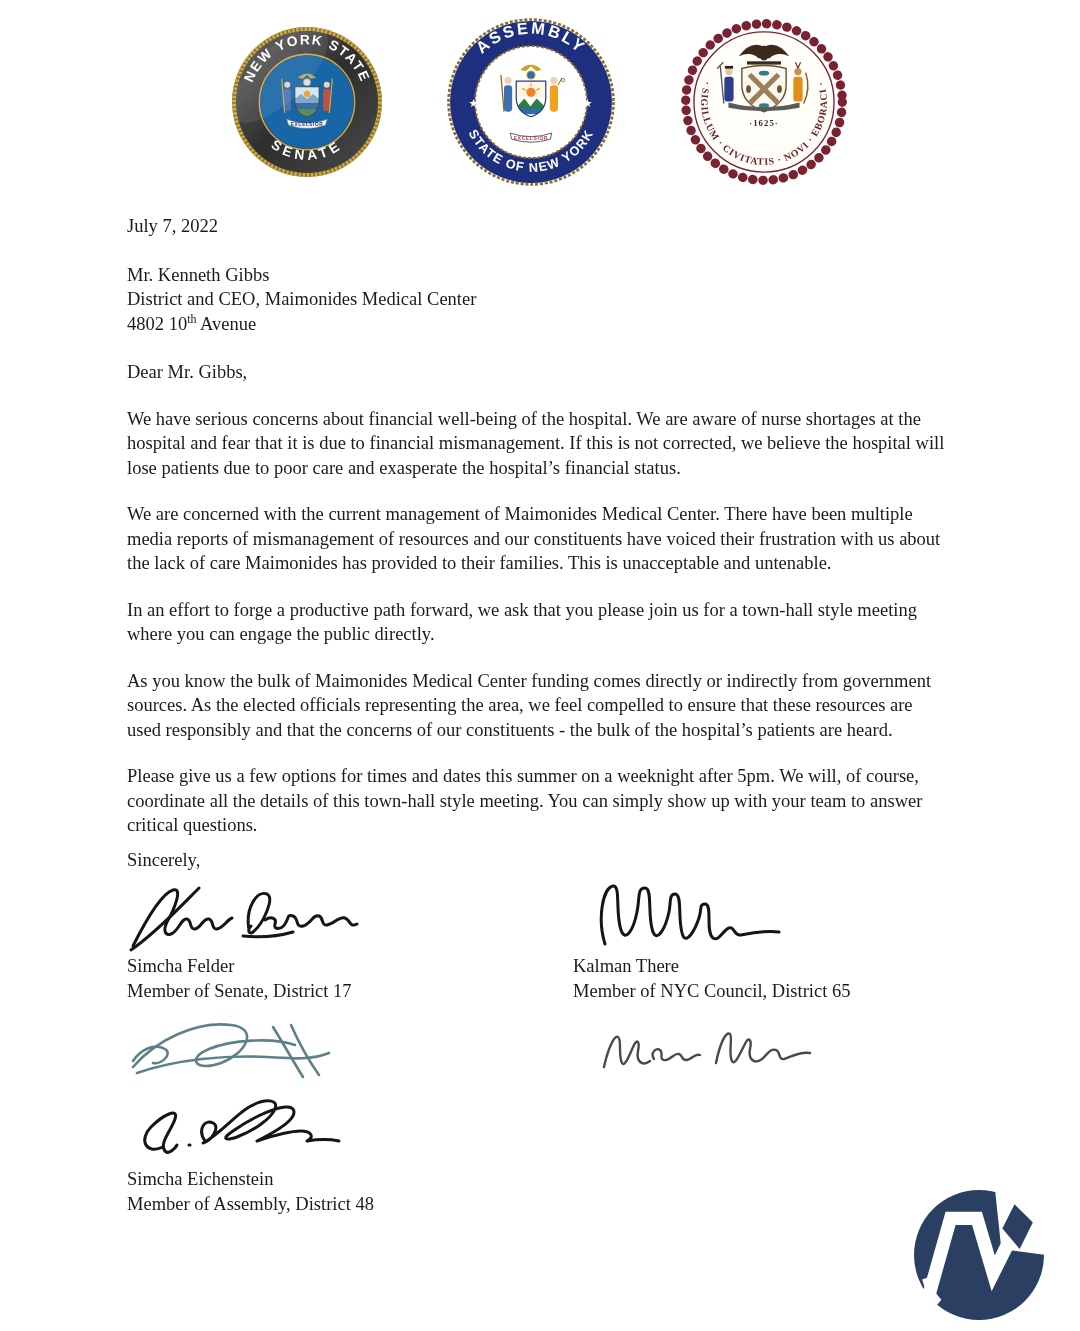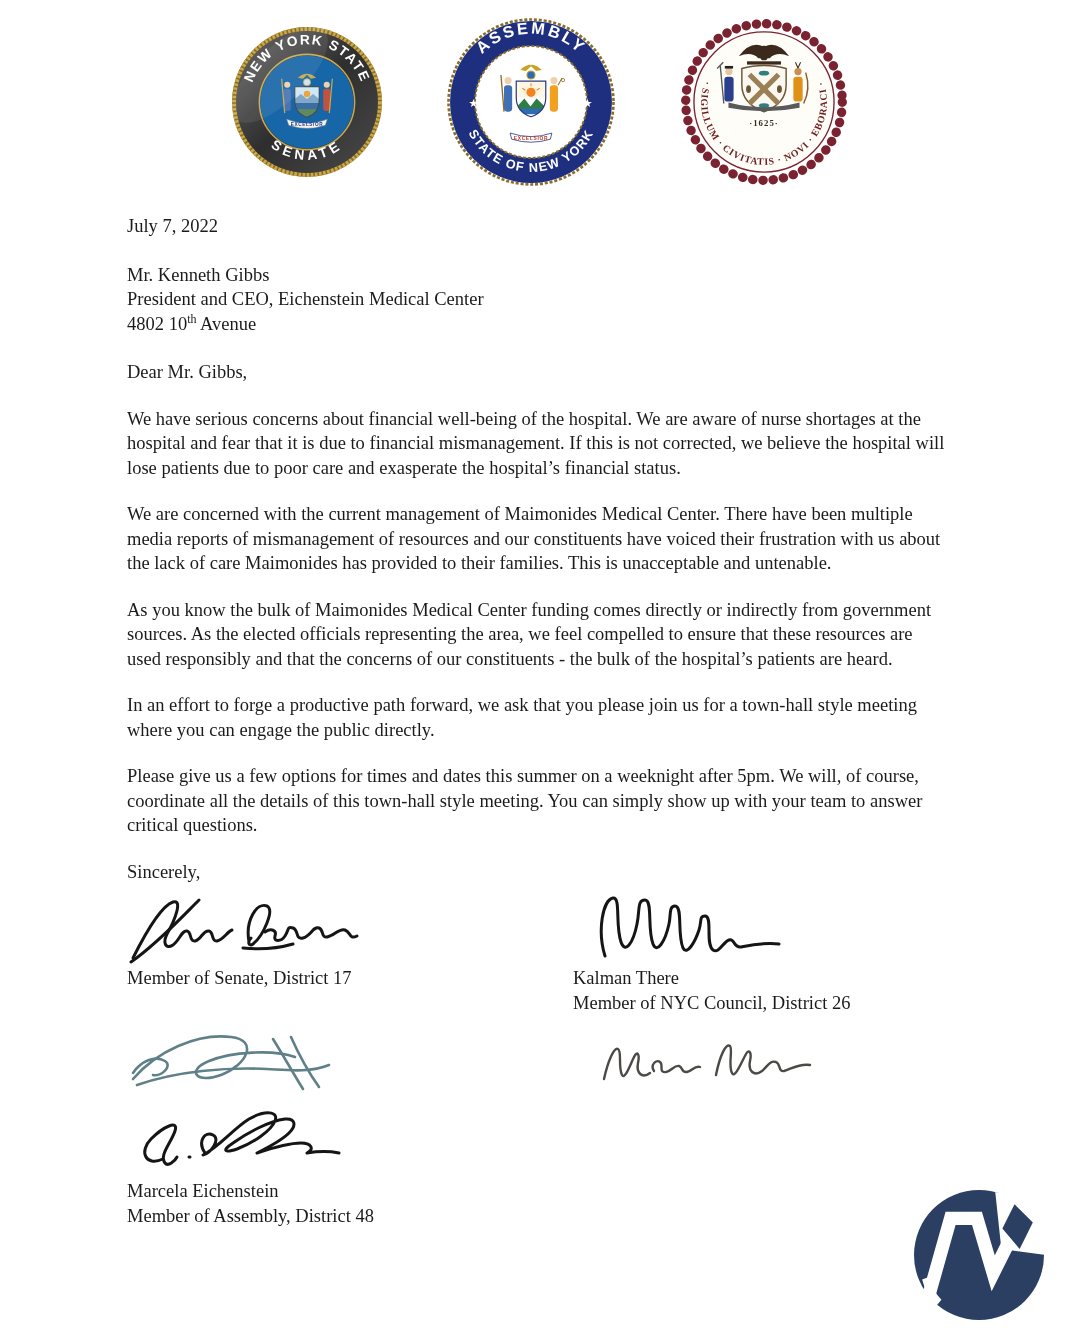--- a/index.html
+++ b/index.html
@@ -9,21 +9,21 @@
   }
   .seals{display:flex;justify-content:center;align-items:center;gap:64px;padding-top:14px;height:176px;}
   .seals svg{display:block;}
   .content{margin-left:127px;width:820px;font-size:18.5px;line-height:24.5px;}
   .date{margin-top:24px;font-family:Liberation Serif, serif;}
   .recipient{margin-top:24px;}
   .recipient div{margin:0;font-family:Liberation Serif, serif;}
   sup{font-size:12px;line-height:0;}
   .salutation{margin-top:24px;}
   p.para{margin:22px 0 0 0;}
-  .closing{margin-top:22px;}
+  .closing{margin-top:10px;}
   .sig-area{margin-left:127px;width:880px;margin-top:6px;}
   .sig-row{display:flex;}
   .sig-cell{width:446px;flex:0 0 446px;}
   .sig-cell.c2{width:400px;flex:0 0 400px;}
   .names{font-size:18.5px;line-height:24.5px;}
   .sigimg{display:block;}
   .logo-wrap{position:absolute;left:914px;top:1190px;width:130px;height:130px;}
 </style>
 </head>
 <body>
@@ -160,30 +160,30 @@
       <path d="M48,83 q34.5,9 69,0 l0,5 q-34.5,7 -69,0 Z" fill="#5a5a5a"></path>
       <text x="82.5" y="106" text-anchor="middle" font-family="Liberation Serif, serif" font-size="8.5" font-weight="bold" fill="#3b2a1c" letter-spacing="1">·1625·</text>
     </svg>
   </div>
 
   <div class="content">
     <div class="date">July 7, 2022</div>
 
     <div class="recipient">
       <div>Mr. Kenneth Gibbs</div>
-      <div>President and CEO, Eichenstein Medical Center</div>
+      <div>District and CEO, Maimonides Medical Center</div>
       <div><span>4802 10</span><sup>th</sup><span> Avenue</span></div>
     </div>
 
     <div class="salutation">Dear Mr. Gibbs,</div>
 
     <p class="para">We have serious concerns about financial well-being of the hospital. We are aware of nurse shortages at the hospital and fear that it is due to financial mismanagement. If this is not corrected, we believe the hospital will lose patients due to poor care and exasperate the hospital’s financial status.</p>
     <p class="para">We are concerned with the current management of Maimonides Medical Center. There have been multiple media reports of mismanagement of resources and our constituents have voiced their frustration with us about the lack of care Maimonides has provided to their families. This is unacceptable and untenable.</p>
+    <p class="para">In an effort to forge a productive path forward, we ask that you please join us for a town-hall style meeting where you can engage the public directly.</p>
     <p class="para">As you know the bulk of Maimonides Medical Center funding comes directly or indirectly from government sources. As the elected officials representing the area, we feel compelled to ensure that these resources are used responsibly and that the concerns of our constituents - the bulk of the hospital’s patients are heard.</p>
-    <p class="para">In an effort to forge a productive path forward, we ask that you please join us for a town-hall style meeting where you can engage the public directly.</p>
     <p class="para">Please give us a few options for times and dates this summer on a weeknight after 5pm. We will, of course, coordinate all the details of this town-hall style meeting. You can simply show up with your team to answer critical questions.</p>
 
     <div class="closing">Sincerely,</div>
   </div>
 
   <div class="sig-area">
 
     <div class="sig-row">
       <div class="sig-cell">
         <svg class="sigimg" width="232" height="74" viewBox="0 0 232 74" style="margin:2px 0 0 2px">
@@ -200,25 +200,26 @@
         <svg class="sigimg" width="190" height="74" viewBox="0 0 190 74" style="margin:0 0 0 22px">
           <g fill="none" stroke="#151515" stroke-width="3" stroke-linecap="round" stroke-linejoin="round">
             <path d="M10,66 C2,40 8,10 18,8 C26,7 20,34 26,52 C30,64 38,54 42,34 C45,20 42,10 50,10 C58,10 52,38 58,54 C62,64 70,52 74,34 C76,24 74,16 80,16 C88,16 82,44 88,58 C92,66 100,52 104,40 C107,31 104,26 110,26 C118,26 110,54 118,60 C124,64 128,52 134,50 C140,48 138,58 146,57 C156,55 170,52 184,54"></path>
           </g>
         </svg>
       </div>
     </div>
 
     <div class="sig-row names">
       <div class="sig-cell">
+        <div>Simcha Felder</div>
         <div>Member of Senate, District 17</div>
       </div>
       <div class="sig-cell c2">
         <div>Kalman There</div>
-        <div>Member of NYC Council, District 26</div>
+        <div>Member of NYC Council, District 65</div>
       </div>
     </div>
 
     <div class="sig-row" style="margin-top:14px;">
       <div class="sig-cell">
         <svg class="sigimg" width="218" height="66" viewBox="0 0 218 66">
           <g fill="none" stroke="#4e737c" stroke-width="2.6" stroke-linecap="round" stroke-linejoin="round" opacity="0.9">
             <path d="M6,50 C30,22 70,4 104,8 C132,11 120,36 94,46 C70,55 58,42 82,32 C104,23 146,20 168,28"></path>
             <path d="M10,56 C50,42 100,38 140,40 C160,41 182,44 202,36"></path>
             <path d="M146,10 C156,26 166,44 176,60"></path>
@@ -247,21 +248,21 @@
             <path d="M56,48 L57,48"></path>
             <path d="M72,44 C64,32 72,22 80,26 C88,30 78,44 70,46 C86,38 100,20 116,10 C132,1 146,2 142,12 C138,22 120,34 104,40 C92,44 88,42 100,34 C114,24 136,12 152,10 C162,9 164,16 156,24 C148,32 132,40 124,44 C136,40 154,34 168,34 C178,34 182,40 174,44 C186,42 196,42 206,44"></path>
           </g>
         </svg>
       </div>
       <div class="sig-cell c2"></div>
     </div>
 
     <div class="sig-row names" style="margin-top:8px;">
       <div class="sig-cell">
-        <div>Marcela Eichenstein</div>
+        <div>Simcha Eichenstein</div>
         <div>Member of Assembly, District 48</div>
       </div>
       <div class="sig-cell c2"></div>
     </div>
   </div>
 
   <div class="logo-wrap">
     <svg width="130" height="130" viewBox="0 0 128 128">
       <circle cx="64" cy="64" r="64" fill="#2b3f63"></circle>
       <path d="M14,106 L36,28 L62,28 L78,82 L94,50" fill="none" stroke="#ffffff" stroke-width="13" stroke-linejoin="miter"></path>

